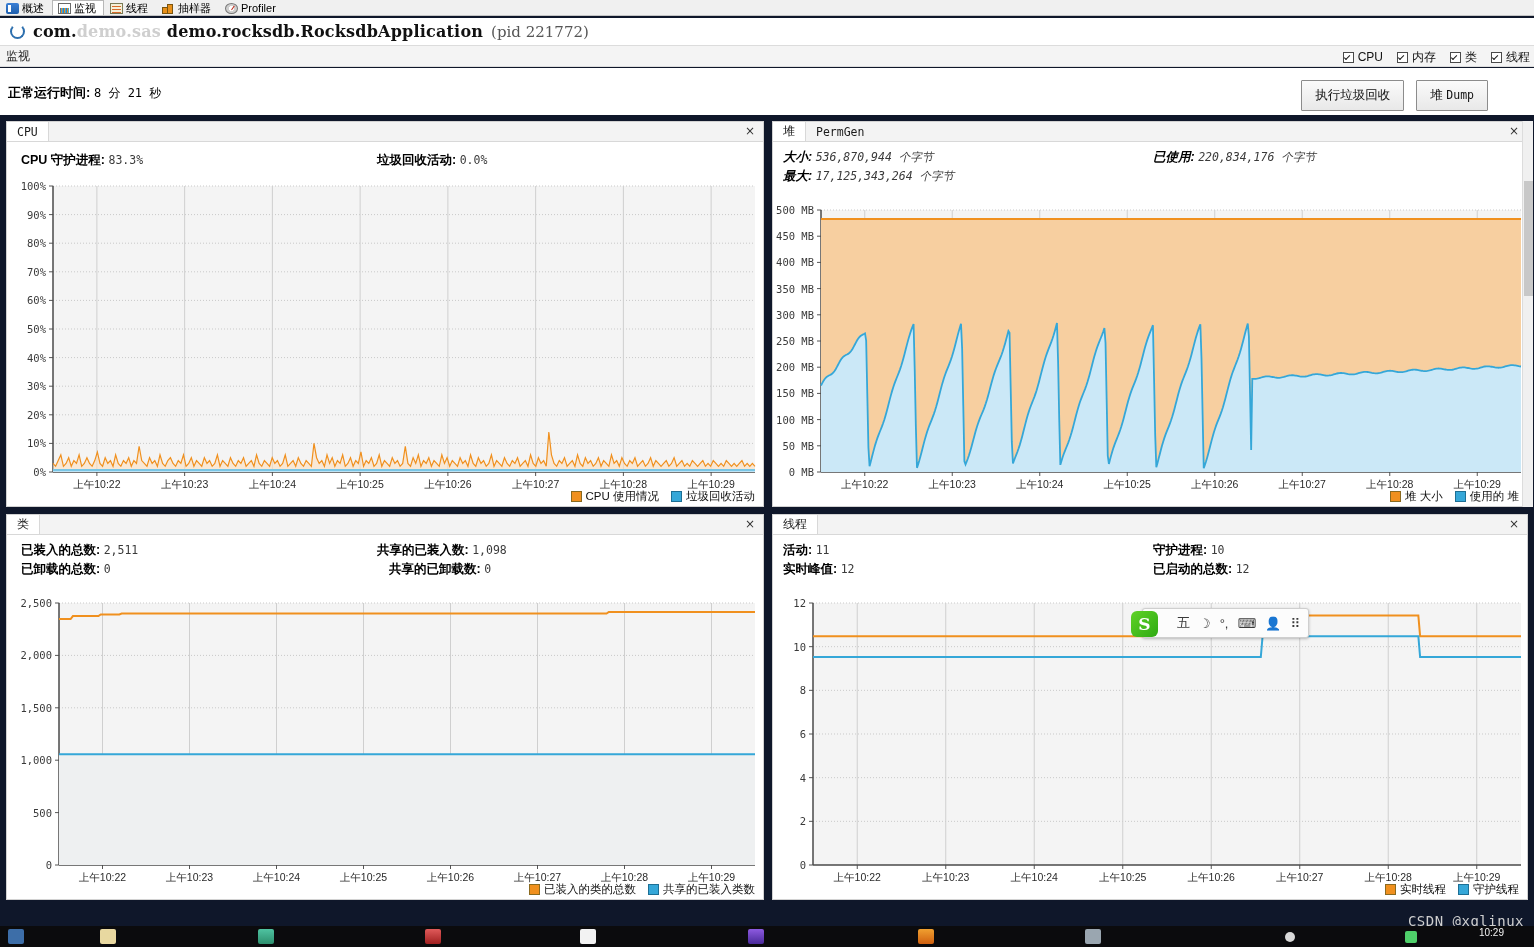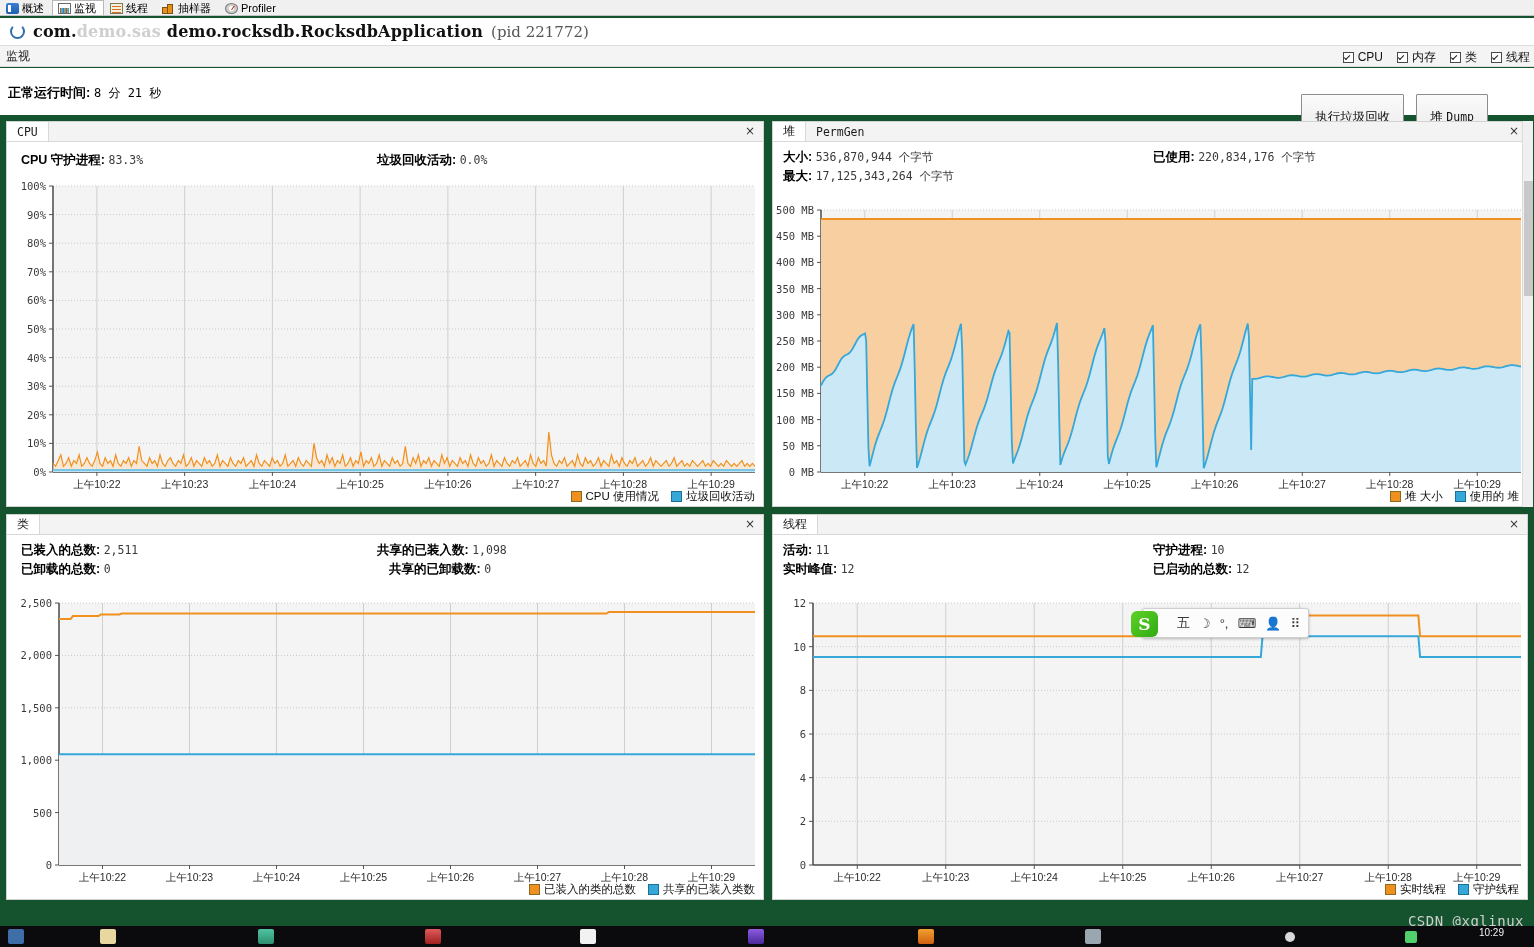--- a/index.html
+++ b/index.html
@@ -5,21 +5,21 @@
   * { box-sizing: border-box; }
   html, body {
     margin: 0; padding: 0;
     width: 1534px; height: 947px;
     overflow: hidden;
     background: #ffffff;
     font-family: "Liberation Sans", "DejaVu Sans", sans-serif;
     font-size: 12px;
     color: #000;
   }
-  #app { position: relative; width: 1534px; height: 947px; background: #14532d; }
+  #app { position: relative; width: 1534px; height: 947px; background: #0f172a; }
 
   
   .tabbar {
     position: absolute; top: 0; left: 0; width: 1534px; height: 16px;
     background: #f0f0f0; border-bottom: 1px solid #c4c4c4;
     display: flex; align-items: flex-end;
   }
   .tab {
     display: flex; align-items: center; gap: 3px;
     height: 15px; padding: 0 7px 0 5px;
@@ -100,21 +100,21 @@
   
   .uprow {
     position: absolute; top: 68px; left: 0; width: 1534px; height: 47px; background: #fff;
   }
   .uptime { position: absolute; left: 8px; top: 16px; font-size: 13px; white-space: nowrap; }
   .uptime b { font-weight: bold; }
   .uptime .v { font-family: "DejaVu Sans Mono","Liberation Mono",monospace; font-size: 12px; }
   .btnrow { position: absolute; right: 46px; top: 12px; display: flex; gap: 12px; }
   .jbtn {
     border: 1px solid #8c8c8c; background: linear-gradient(#fbfbfb,#e8e8e8);
-    font-size: 12.5px; padding: 14px 13px; color: #111; white-space: nowrap; border-radius: 1px; margin-top: 14px;
+    font-size: 12.5px; padding: 6px 13px; color: #111; white-space: nowrap; border-radius: 1px;
   }
   .jbtn .mono { font-family: "DejaVu Sans Mono","Liberation Mono",monospace; font-size: 11.5px; }
 
   
   .panel { position: absolute; background: #fff; border: 1px solid #d2d2d2; }
   .ptabs {
     height: 20px; background: #f3f3f3; border-bottom: 1px solid #d8d8d8;
     display: flex; align-items: stretch; position: relative;
   }
   .ptab {
@@ -337,21 +337,21 @@
       </div>
     </div>
   </div>
 
   <div class="panel" style="left:772px; top:121px; width:756px; height:386px;">
     <div class="ptabs">
       <div class="ptab cn sel">堆</div>
       <div class="ptab">PermGen</div>
       <div class="pclose">×</div>
     </div>
-    <div class="pstats" style="height:52px;">
+    <div class="pstats" style="height:52px;font-style:italic;">
       <div class="stat" style="left:10px; top:7px;">
         <b>大小:</b>
         <span class="v">536,870,944 个字节</span>
       </div>
       <div class="stat" style="left:10px; top:26px;">
         <b>最大:</b>
         <span class="v">17,125,343,264 个字节</span>
       </div>
       <div class="stat" style="left:380px; top:7px;">
         <b>已使用:</b>

